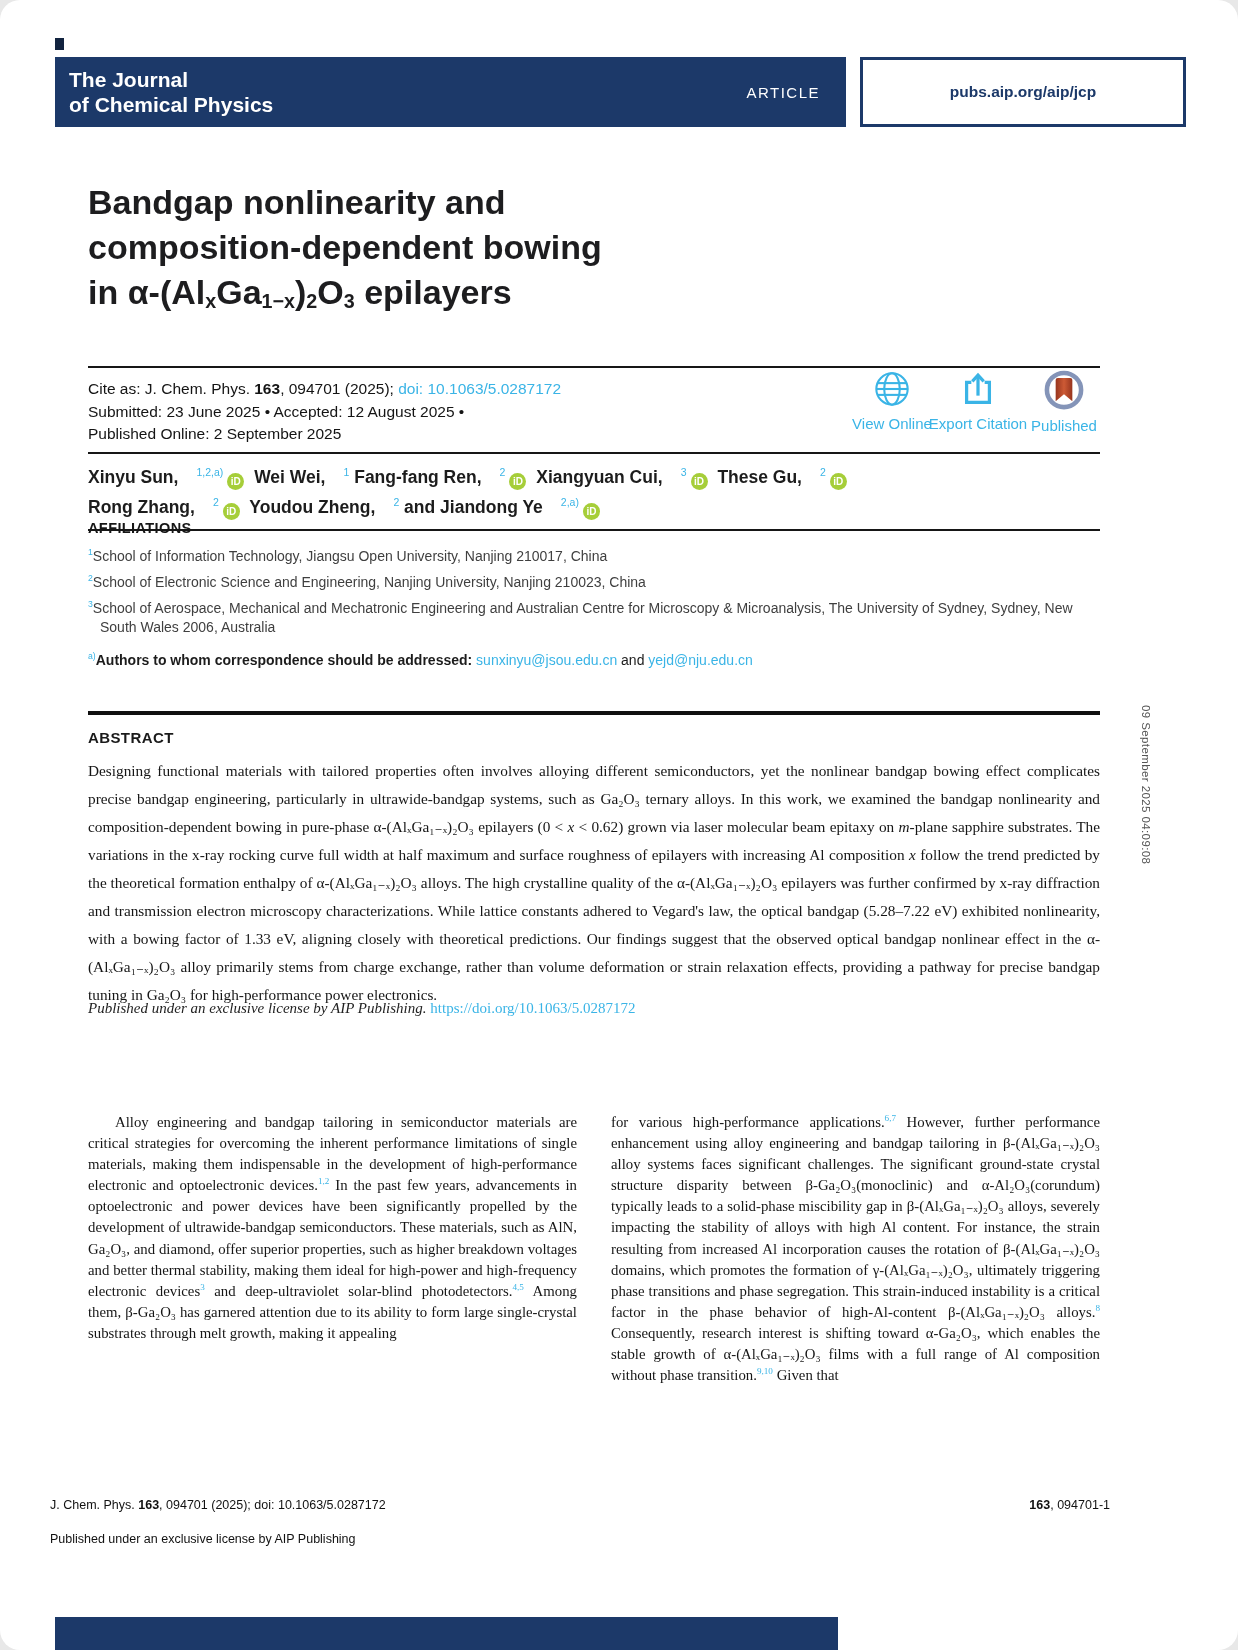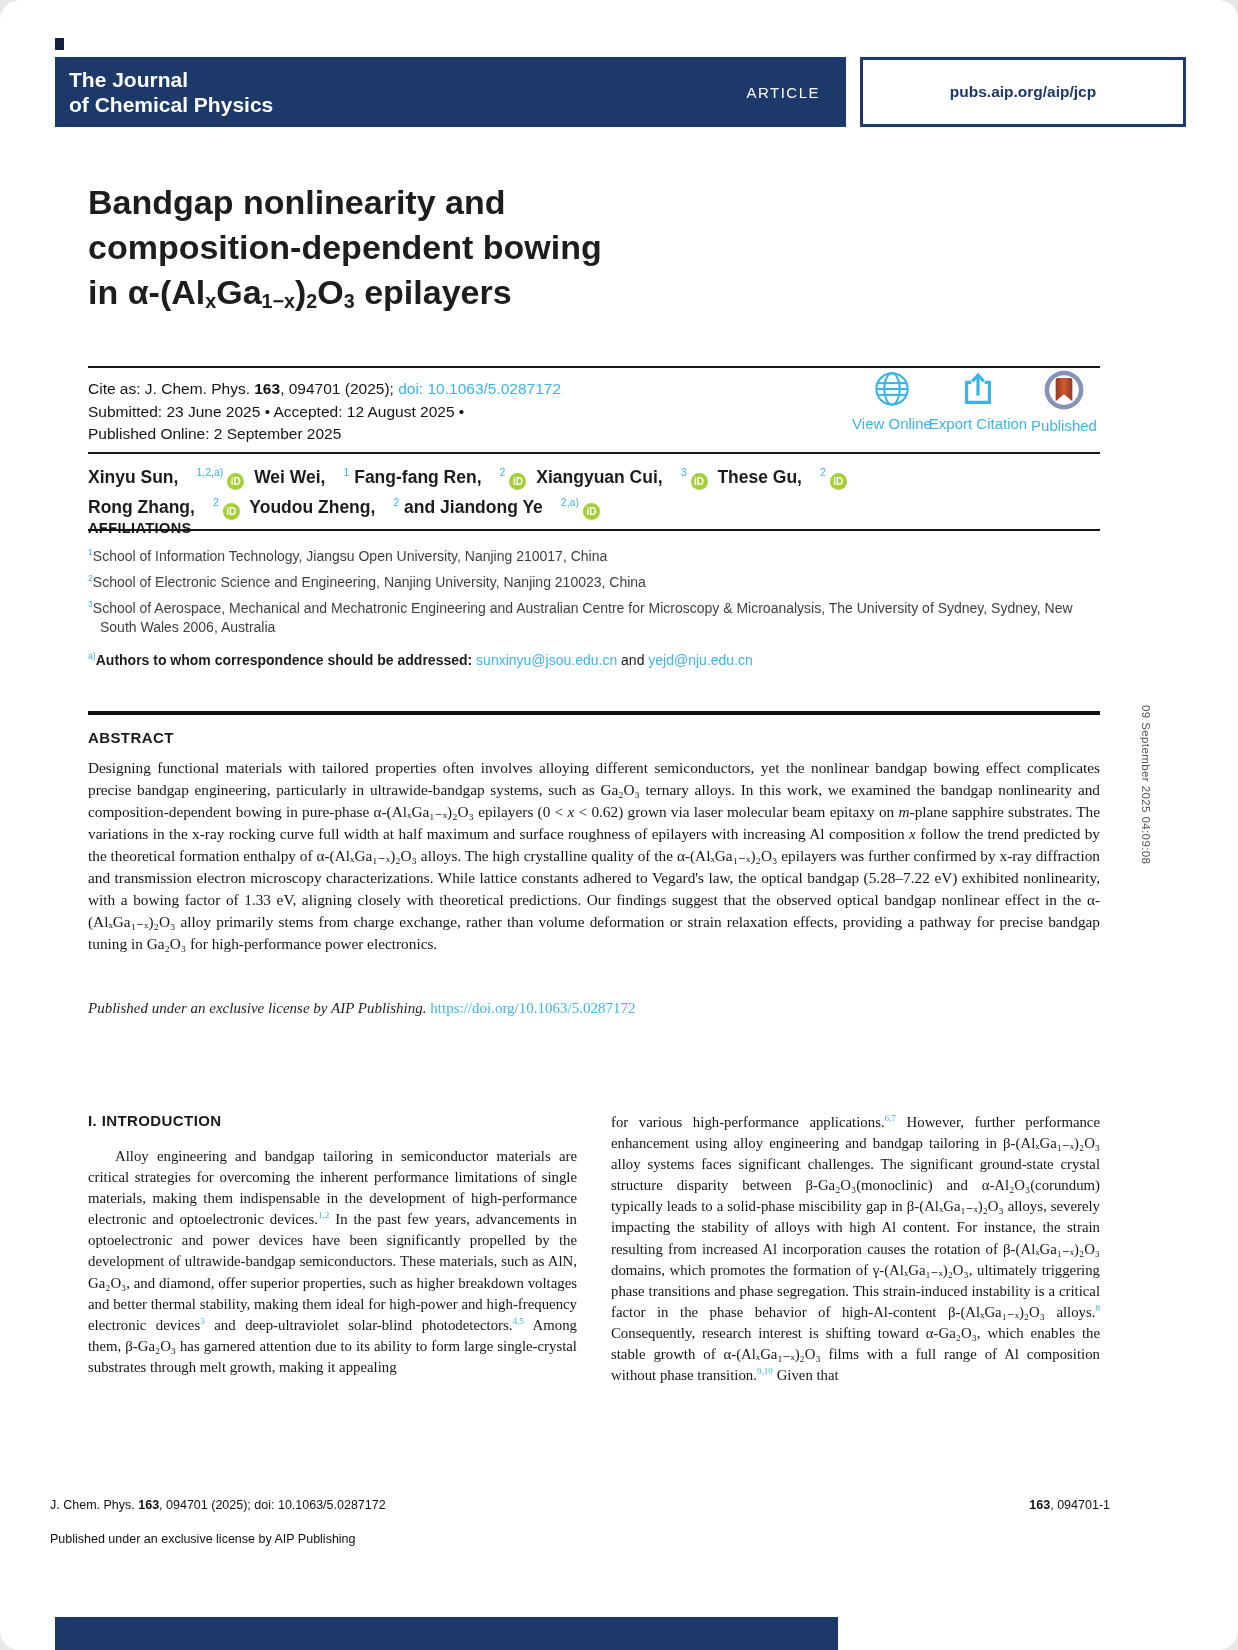--- a/index.html
+++ b/index.html
@@ -48,21 +48,21 @@
   .affiliations{position:absolute;left:88px;top:520px;width:1012px;}
   .aff-heading{font-size:14.5px;font-weight:700;letter-spacing:0.4px;color:#161616;margin-bottom:11px;}
   .aff-item{font-size:14px;line-height:19px;color:#3f3f3f;margin-bottom:7px;padding-left:12px;text-indent:-12px;}
   .aff-item sup,.correspondence sup{color:var(--link);}
   .correspondence{margin-top:15px;font-size:14px;color:#1c1c1c;}
 
   
   .thick-rule{position:absolute;left:88px;top:711px;width:1012px;height:4px;background:#101010;}
   .abstract-heading{position:absolute;left:88px;top:729px;font-size:15px;font-weight:700;letter-spacing:0.4px;}
   .serif{font-family:"Liberation Serif","DejaVu Serif",serif;}
-  .abstract-body{position:absolute;left:88px;top:757px;width:1012px;font-size:15.3px;line-height:22px;
+  .abstract-body{position:absolute;left:88px;top:757px;width:1012px;font-size:15.3px;line-height:28px;
     text-align:justify;color:#151515;}
   .license-line{position:absolute;left:88px;top:1000px;width:1012px;font-size:15px;}
   .license-line .i{color:#222;}
 
   
   .columns{position:absolute;left:88px;top:1112px;width:1012px;display:grid;grid-template-columns:1fr 1fr;column-gap:34px;}
   .intro-heading{font-size:15px;font-weight:700;letter-spacing:0.4px;margin-bottom:17px;}
   .col-para{font-size:14.8px;line-height:21.1px;text-align:justify;color:#151515;}
   .indent{text-indent:27px;}
 
@@ -167,21 +167,20 @@
   </div>
 
   <div class="thick-rule"></div>
 
   <div class="abstract-heading">ABSTRACT</div>
   <div class="abstract-body serif"><span>Designing functional materials with tailored properties often involves alloying different semiconductors, yet the nonlinear bandgap bowing effect complicates precise bandgap engineering, particularly in ultrawide-bandgap systems, such as Ga₂O₃ ternary alloys. In this work, we examined the bandgap nonlinearity and composition-dependent bowing in pure-phase α-(AlₓGa₁₋ₓ)₂O₃ epilayers (0 &lt; </span><span class="i">x</span><span> &lt; 0.62) grown via laser molecular beam epitaxy on </span><span class="i">m</span><span>-plane sapphire substrates. The variations in the x-ray rocking curve full width at half maximum and surface roughness of epilayers with increasing Al composition </span><span class="i">x</span><span> follow the trend predicted by the theoretical formation enthalpy of α-(AlₓGa₁₋ₓ)₂O₃ alloys. The high crystalline quality of the α-(AlₓGa₁₋ₓ)₂O₃ epilayers was further confirmed by x-ray diffraction and transmission electron microscopy characterizations. While lattice constants adhered to Vegard's law, the optical bandgap (5.28–7.22 eV) exhibited nonlinearity, with a bowing factor of 1.33 eV, aligning closely with theoretical predictions. Our findings suggest that the observed optical bandgap nonlinear effect in the α-(AlₓGa₁₋ₓ)₂O₃ alloy primarily stems from charge exchange, rather than volume deformation or strain relaxation effects, providing a pathway for precise bandgap tuning in Ga₂O₃ for high-performance power electronics.</span></div>
   <div class="license-line serif"><span class="i">Published under an exclusive license by AIP Publishing.</span><span class="link"> https://doi.org/10.1063/5.0287172</span></div>
 
   <div class="columns">
     <div>
-      <div class="intro-heading">I. INTRODUCTION</div>
       <div class="col-para serif indent"><span>Alloy engineering and bandgap tailoring in semiconductor materials are critical strategies for overcoming the inherent performance limitations of single materials, making them indispensable in the development of high-performance electronic and optoelectronic devices.</span><sup class="link">1,2</sup><span> In the past few years, advancements in optoelectronic and power devices have been significantly propelled by the development of ultrawide-bandgap semiconductors. These materials, such as AlN, Ga₂O₃, and diamond, offer superior properties, such as higher breakdown voltages and better thermal stability, making them ideal for high-power and high-frequency electronic devices</span><sup class="link">3</sup><span> and deep-ultraviolet solar-blind photodetectors.</span><sup class="link">4,5</sup><span> Among them, β-Ga₂O₃ has garnered attention due to its ability to form large single-crystal substrates through melt growth, making it appealing</span></div>
     </div>
     <div>
       <div class="col-para serif"><span>for various high-performance applications.</span><sup class="link">6,7</sup><span> However, further performance enhancement using alloy engineering and bandgap tailoring in β-(AlₓGa₁₋ₓ)₂O₃ alloy systems faces significant challenges. The significant ground-state crystal structure disparity between β-Ga₂O₃(monoclinic) and α-Al₂O₃(corundum) typically leads to a solid-phase miscibility gap in β-(AlₓGa₁₋ₓ)₂O₃ alloys, severely impacting the stability of alloys with high Al content. For instance, the strain resulting from increased Al incorporation causes the rotation of β-(AlₓGa₁₋ₓ)₂O₃ domains, which promotes the formation of γ-(AlₓGa₁₋ₓ)₂O₃, ultimately triggering phase transitions and phase segregation. This strain-induced instability is a critical factor in the phase behavior of high-Al-content β-(AlₓGa₁₋ₓ)₂O₃ alloys.</span><sup class="link">8</sup><span> Consequently, research interest is shifting toward α-Ga₂O₃, which enables the stable growth of α-(AlₓGa₁₋ₓ)₂O₃ films with a full range of Al composition without phase transition.</span><sup class="link">9,10</sup><span> Given that</span></div>
     </div>
   </div>
 
   <div class="footer-citation"><span>J. Chem. Phys. </span><span class="b">163</span><span>, 094701 (2025); doi: 10.1063/5.0287172</span></div>
   <div class="footer-license">Published under an exclusive license by AIP Publishing</div>
   <div class="footer-page"><span class="b">163</span><span>, 094701-1</span></div>

